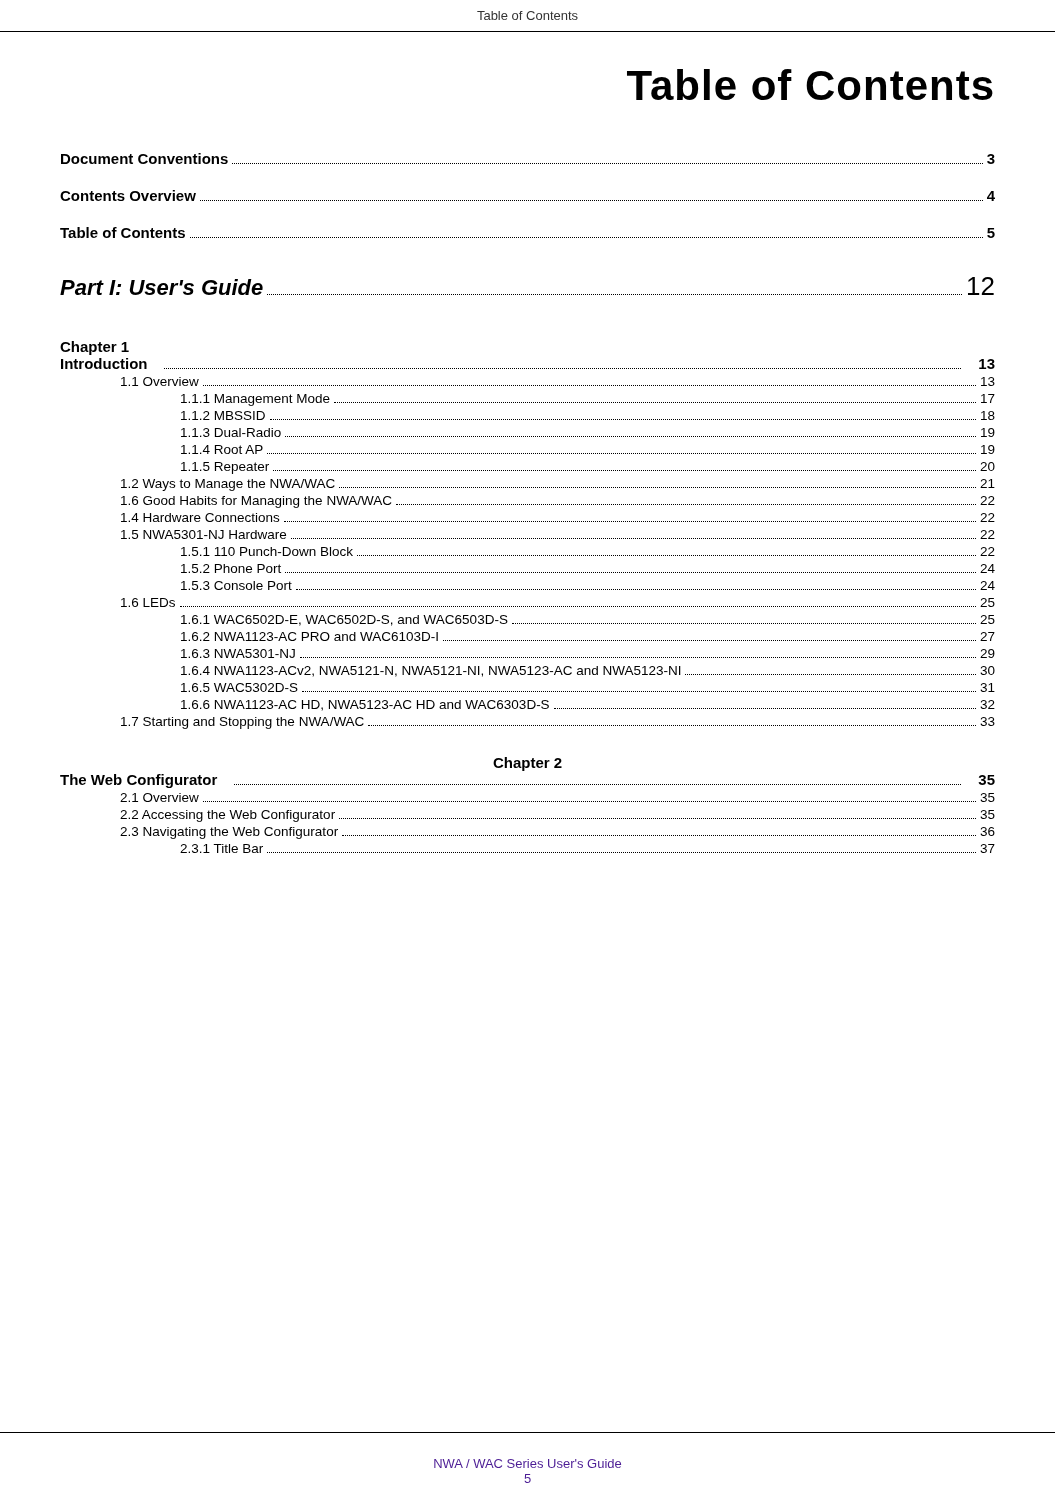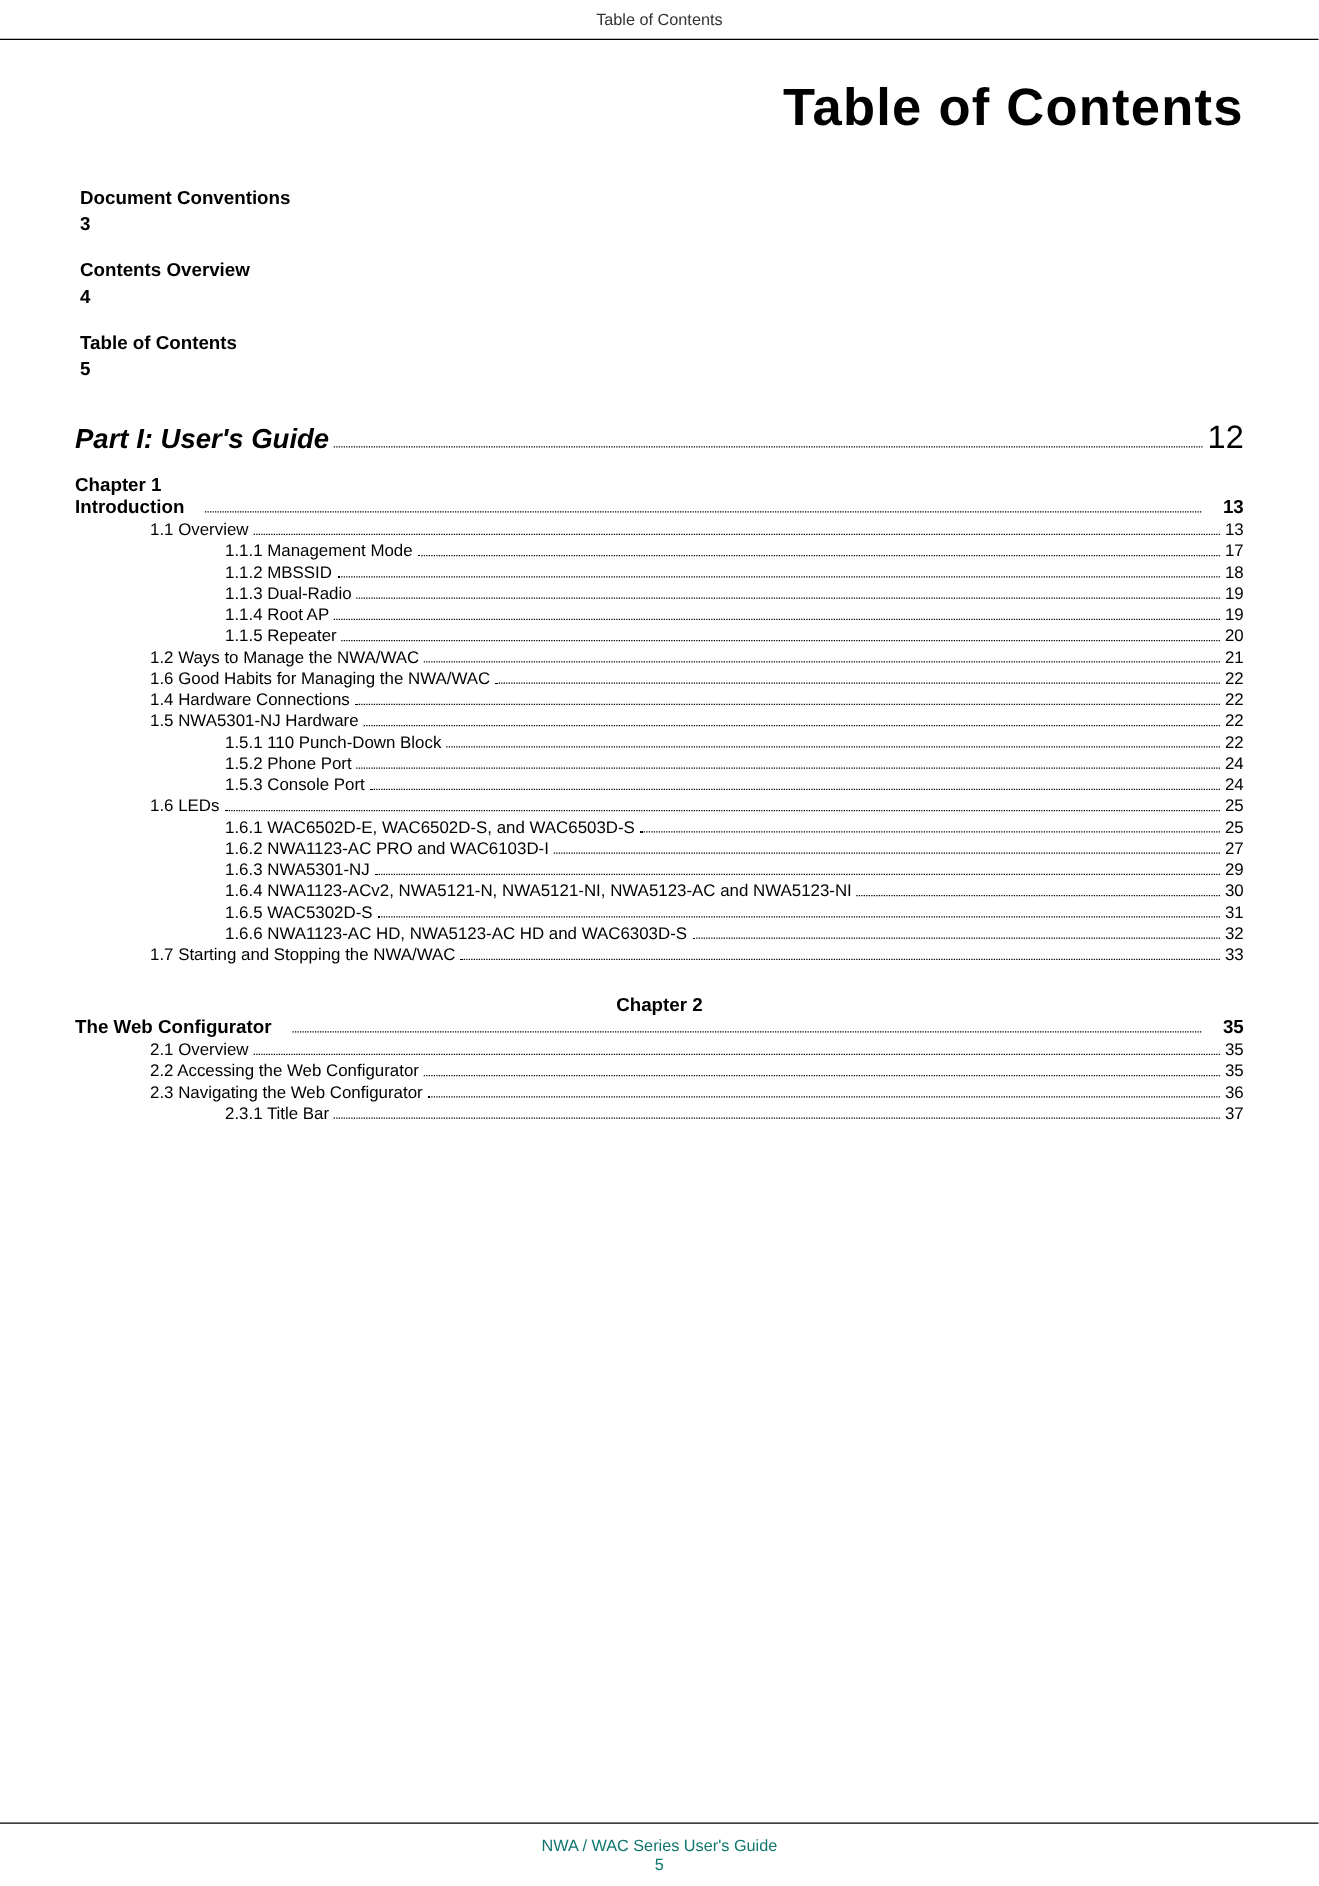--- a/index.html
+++ b/index.html
@@ -18,24 +18,24 @@
       border-bottom: 1px solid #000;
       font-size: 13px;
       color: #333;
     }
 
     .page-footer {
       position: absolute;
       bottom: 0;
       width: 100%;
       text-align: center;
-      padding: 10px 0;
+      padding: 23px 0;
       border-top: 1px solid #000;
       font-size: 13px;
-      color: #0f766e;
+      color: #4c1d95;
     }
 
     .content {
       padding: 20px 60px 60px 60px;
     }
 
     .main-title {
       text-align: right;
       font-size: 42px;
       font-weight: bold;
@@ -43,21 +43,20 @@
       margin-bottom: 40px;
       margin-top: 10px;
       letter-spacing: 1px;
     }
 
     .toc-entry {
       display: flex;
       justify-content: space-between;
       align-items: baseline;
       margin-bottom: 8px;
-      flex-direction: column;
     }
 
     .toc-entry-text {
       font-size: 15px;
       font-weight: bold;
       white-space: nowrap;
     }
 
     .toc-entry-dots {
       flex: 1;
@@ -95,21 +94,21 @@
       margin: 0 4px;
       margin-bottom: 3px;
     }
 
     .part-entry-page {
       font-size: 26px;
       font-weight: normal;
     }
 
     .chapter-header {
-      margin-top: 15px;
+      margin-top: 36px;
       margin-bottom: 2px;
     }
 
     .chapter-label {
       font-size: 15px;
       font-weight: bold;
     }
 
     .chapter-title-row {
       display: flex;

